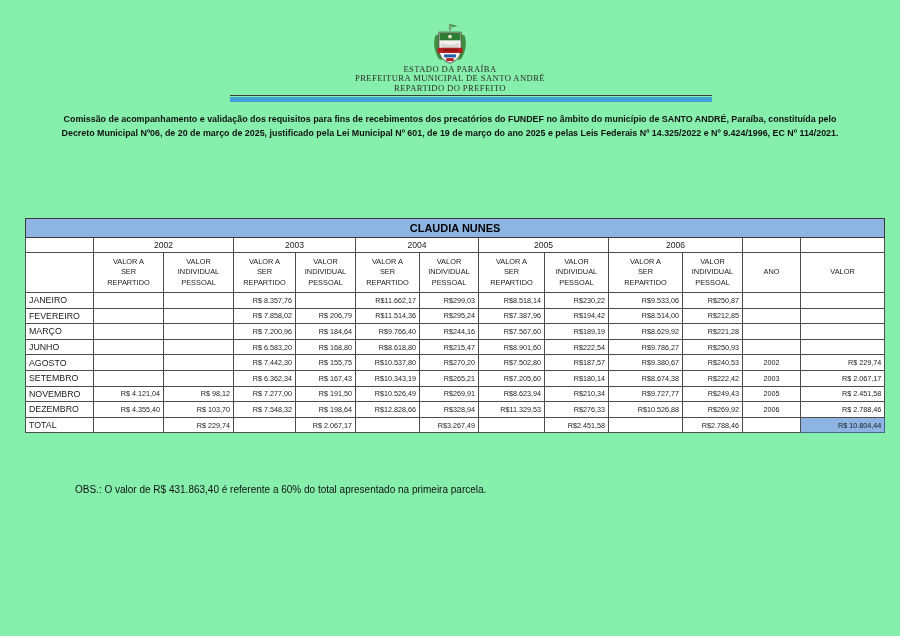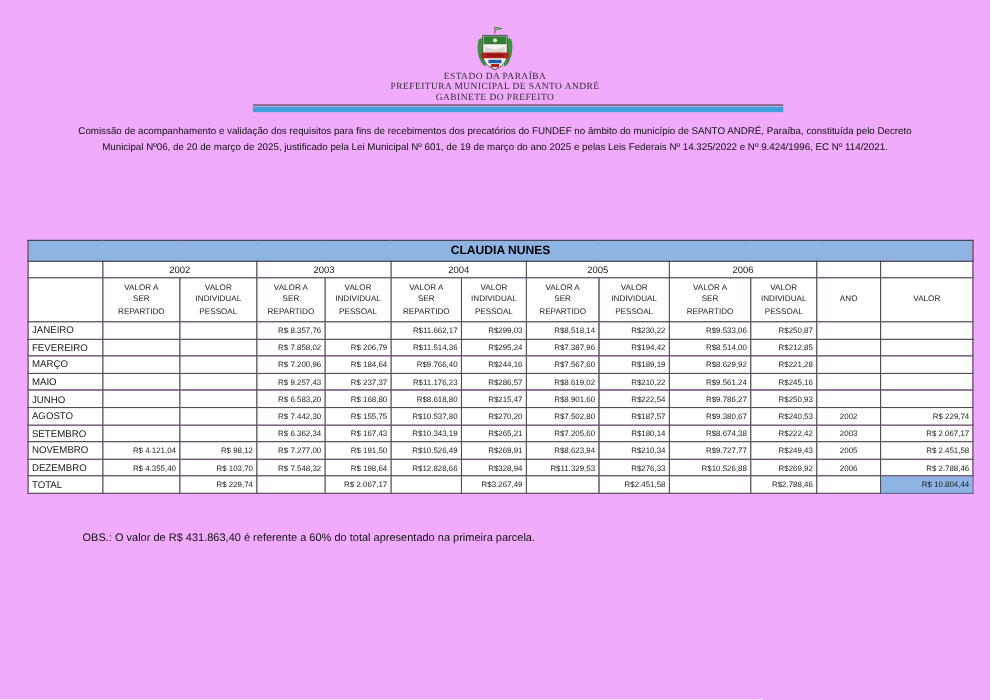--- a/index.html
+++ b/index.html
@@ -1,29 +1,29 @@
 <!DOCTYPE html>
 <html><head>
 <meta charset="utf-8">
 <style>
   html,body{margin:0;padding:0;background:#fff;}
-  #page{position:relative;width:900px;height:636px;background:#f0abfc;overflow:hidden;
+  #page{position:relative;width:900px;height:636px;background:#86efac;overflow:hidden;
         font-family:"Liberation Sans",sans-serif;color:#1a1a1a;}
 
   
   #crest{position:absolute;left:427px;top:24px;width:46px;height:46px;}
   #lh-text{position:absolute;left:0;top:65px;width:900px;text-align:center;
            font-family:"Liberation Serif",serif;font-size:8.6px;line-height:9.4px;
            color:#2e2e2e;letter-spacing:.4px;}
   #lh-rule-dark{position:absolute;left:230px;top:95px;width:482px;height:1px;background:#3b3b3b;}
   #lh-rule-blue{position:absolute;left:230px;top:97px;width:482px;height:5px;background:#41a2db;}
 
   
   #intro{position:absolute;left:60px;top:112px;width:780px;text-align:center;
-         font-size:8.9px;line-height:1.6;color:#111;}
+         font-size:8.9px;line-height:1.6;color:#111;font-weight:bold;}
 
   
   #tbl-wrap{position:absolute;left:25px;top:218px;border-radius:17px;}
   table{border-collapse:collapse;table-layout:fixed;width:859px;}
   td{border:1px solid #4d4d4d;overflow:hidden;white-space:nowrap;padding:0 3px;
      background:#fff;}
   .t-title{background:#8db4e2;text-align:center;font-weight:bold;font-size:11px;
            height:18px;color:#000;border:1px solid #3a3a3a;}
   .year-row td{height:14px;text-align:center;font-size:8.6px;}
   .head-row td{height:39px;text-align:center;font-size:7.4px;line-height:1.4;
@@ -56,21 +56,21 @@
 
     <rect x="13" y="32" width="34" height="7" rx="2" fill="#b32020"></rect>
     <rect x="20" y="34" width="20" height="3" fill="#8e1616"></rect>
     <path d="M22 41 h16 v4 h-16 z" fill="#1f5fa8"></path>
     <path d="M25 46 h10 v4 h-10 z" fill="#b32020"></path>
   </svg>
 
   <div id="lh-text">
     <div>ESTADO DA PARAÍBA</div>
     <div>PREFEITURA MUNICIPAL DE SANTO ANDRÉ</div>
-    <div>GABINETE DO PREFEITO</div>
+    <div>REPARTIDO DO PREFEITO</div>
   </div>
   <div id="lh-rule-dark"></div>
   <div id="lh-rule-blue"></div>
 
   <div id="intro">Comissão de acompanhamento e validação dos requisitos para fins de recebimentos dos precatórios do FUNDEF no âmbito do município de SANTO ANDRÉ, Paraíba, constituída pelo Decreto Municipal Nº06, de 20 de março de 2025, justificado pela Lei Municipal Nº 601, de 19 de março do ano 2025 e pelas Leis Federais Nº 14.325/2022 e Nº 9.424/1996, EC Nº 114/2021.</div>
 
   <div id="tbl-wrap">
     <table>
       <colgroup>
         <col style="width:68px">
@@ -177,35 +177,20 @@
             <td class="c-val">R$9.766,40</td>
             <td class="c-val">R$244,16</td>
             <td class="c-val">R$7.567,60</td>
             <td class="c-val">R$189,19</td>
             <td class="c-val">R$8.629,92</td>
             <td class="c-val">R$221,28</td>
             <td class="c-val c-ano"></td>
             <td class="c-val"></td>
           </tr>
           <tr>
-            <td class="c-month">MAIO</td>
-            <td class="c-val"></td>
-            <td class="c-val"></td>
-            <td class="c-val">R$ 9.257,43</td>
-            <td class="c-val">R$ 237,37</td>
-            <td class="c-val">R$11.176,23</td>
-            <td class="c-val">R$286,57</td>
-            <td class="c-val">R$8.619,02</td>
-            <td class="c-val">R$210,22</td>
-            <td class="c-val">R$9.561,24</td>
-            <td class="c-val">R$245,16</td>
-            <td class="c-val c-ano"></td>
-            <td class="c-val"></td>
-          </tr>
-          <tr>
             <td class="c-month">JUNHO</td>
             <td class="c-val"></td>
             <td class="c-val"></td>
             <td class="c-val">R$ 6.583,20</td>
             <td class="c-val">R$ 168,80</td>
             <td class="c-val">R$8.618,80</td>
             <td class="c-val">R$215,47</td>
             <td class="c-val">R$8.901,60</td>
             <td class="c-val">R$222,54</td>
             <td class="c-val">R$9.786,27</td>

